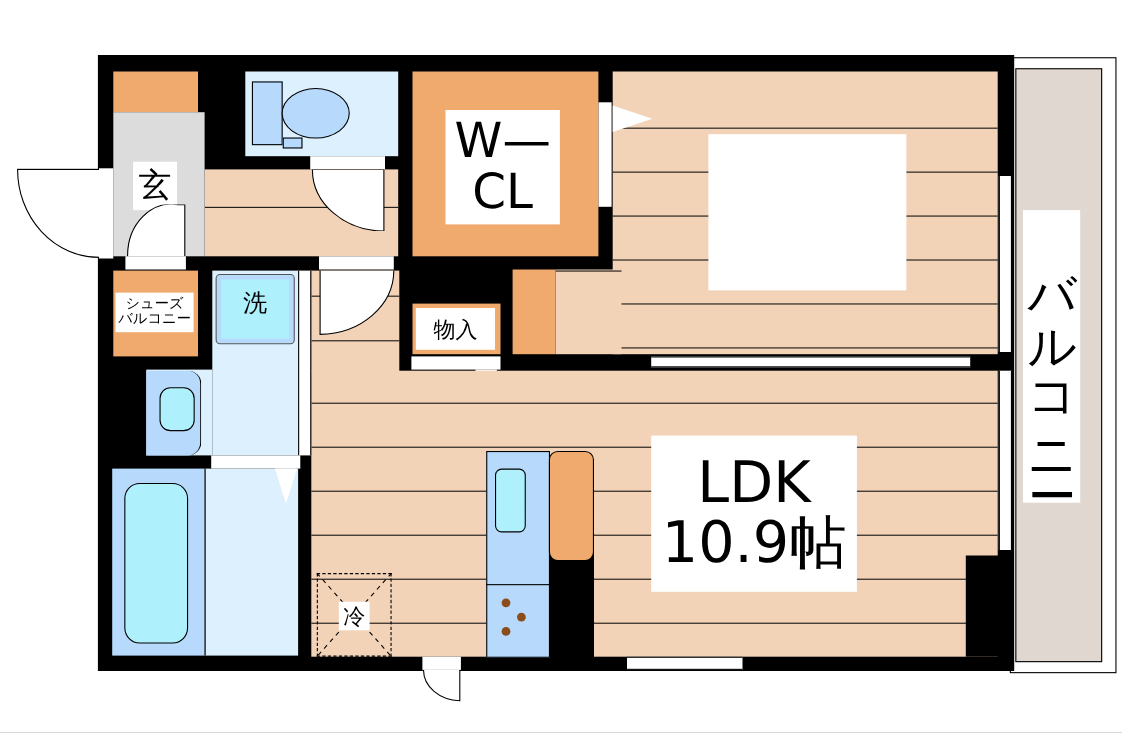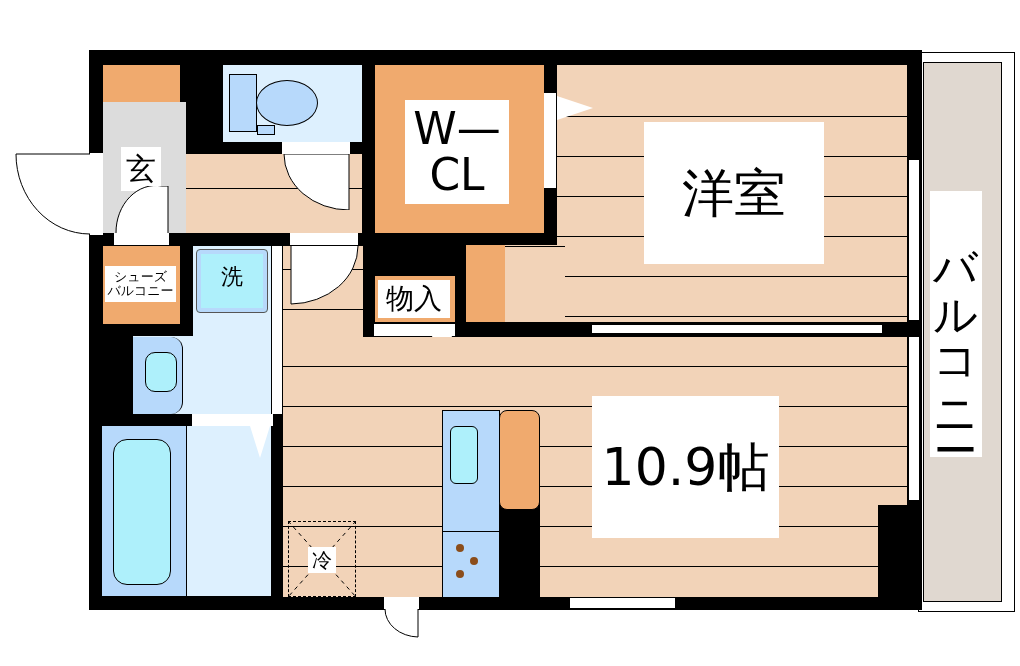--- a/index.html
+++ b/index.html
@@ -22,41 +22,41 @@
 <div class="abs" style="left:918px;top:52px;width:97px;height:560px;background:#fff;border:1px solid #000;"></div>
 <div class="abs" style="left:923px;top:62px;width:79px;height:540px;background:#e0d8d0;border:1px solid #000;"></div>
 <div class="abs label" style="left:930px;top:191px;width:52px;height:266px;font-size:44px;writing-mode:vertical-rl;letter-spacing:2px;">バルコニー</div>
 
 <div class="abs wall" style="left:89px;top:50px;width:833px;height:560px;"></div>
 
 <div class="abs floor" style="left:557px;top:65px;width:350px;height:257px;background-position:0 12px;"></div>
 <div class="abs floor" style="left:505px;top:245px;width:60px;height:77px;background-position:0 -38px;"></div>
 <div class="abs orange" style="left:466px;top:245px;width:39px;height:77px;"></div>
 <div class="abs label" style="left:644px;top:122px;width:180px;height:142px;font-size:52px;flex-direction:column;">
-  <span>洋室</span>
 </div>
 
 <div class="abs white" style="left:544px;top:93px;width:12px;height:95px;"></div>
 <div class="abs" style="left:557px;top:96px;width:0;height:0;border-top:12px solid transparent;border-bottom:12px solid transparent;border-left:36px solid #fff;"></div>
 
 <div class="abs orange" style="left:375px;top:65px;width:169px;height:168px;"></div>
 <div class="abs label" style="left:405px;top:100px;width:104px;height:104px;font-size:44px;flex-direction:column;">
   <span>W—</span>
   <span>CL</span>
 </div>
 
 <div class="abs orange" style="left:375px;top:276px;width:80px;height:46px;"></div>
-<div class="abs label" style="left:378px;top:280px;width:72px;height:38px;font-size:28px;">物入</div>
+<div class="abs label" style="left:378px;top:280px;width:72px;height:38px;font-size:20px;">物入</div>
 <div class="abs white" style="left:374px;top:324px;width:81px;height:12px;"></div>
 <div class="abs" style="left:432px;top:336px;width:0;height:0;border-left:10px solid transparent;border-right:10px solid transparent;border-top:30px solid #fff;"></div>
 
 <div class="abs floor" style="left:283px;top:337px;width:624px;height:260px;background-position:0 -10px;"></div>
 <div class="abs floor" style="left:283px;top:246px;width:80px;height:92px;background-position:0 -16px;"></div>
 <div class="abs wall" style="left:878px;top:505px;width:30px;height:92px;"></div>
 <div class="abs label" style="left:592px;top:396px;width:187px;height:142px;font-size:52px;flex-direction:column;">
+  <span>LDK</span>
   <span>10.9帖</span>
 </div>
 
 <div class="abs blue outline" style="left:442px;top:410px;width:58px;height:188px;"></div>
 <div class="abs cyan outline" style="left:450px;top:426px;width:28px;height:58px;border-radius:6px;"></div>
 <div class="abs" style="left:442px;top:531px;width:58px;height:1px;background:#000;"></div>
 <div class="abs" style="left:456px;top:544px;width:8px;height:8px;border-radius:50%;background:#8b4d1a;"></div>
 <div class="abs" style="left:470px;top:557px;width:8px;height:8px;border-radius:50%;background:#8b4d1a;"></div>
 <div class="abs" style="left:456px;top:570px;width:8px;height:8px;border-radius:50%;background:#8b4d1a;"></div>
 <div class="abs wall" style="left:500px;top:500px;width:40px;height:98px;"></div>

